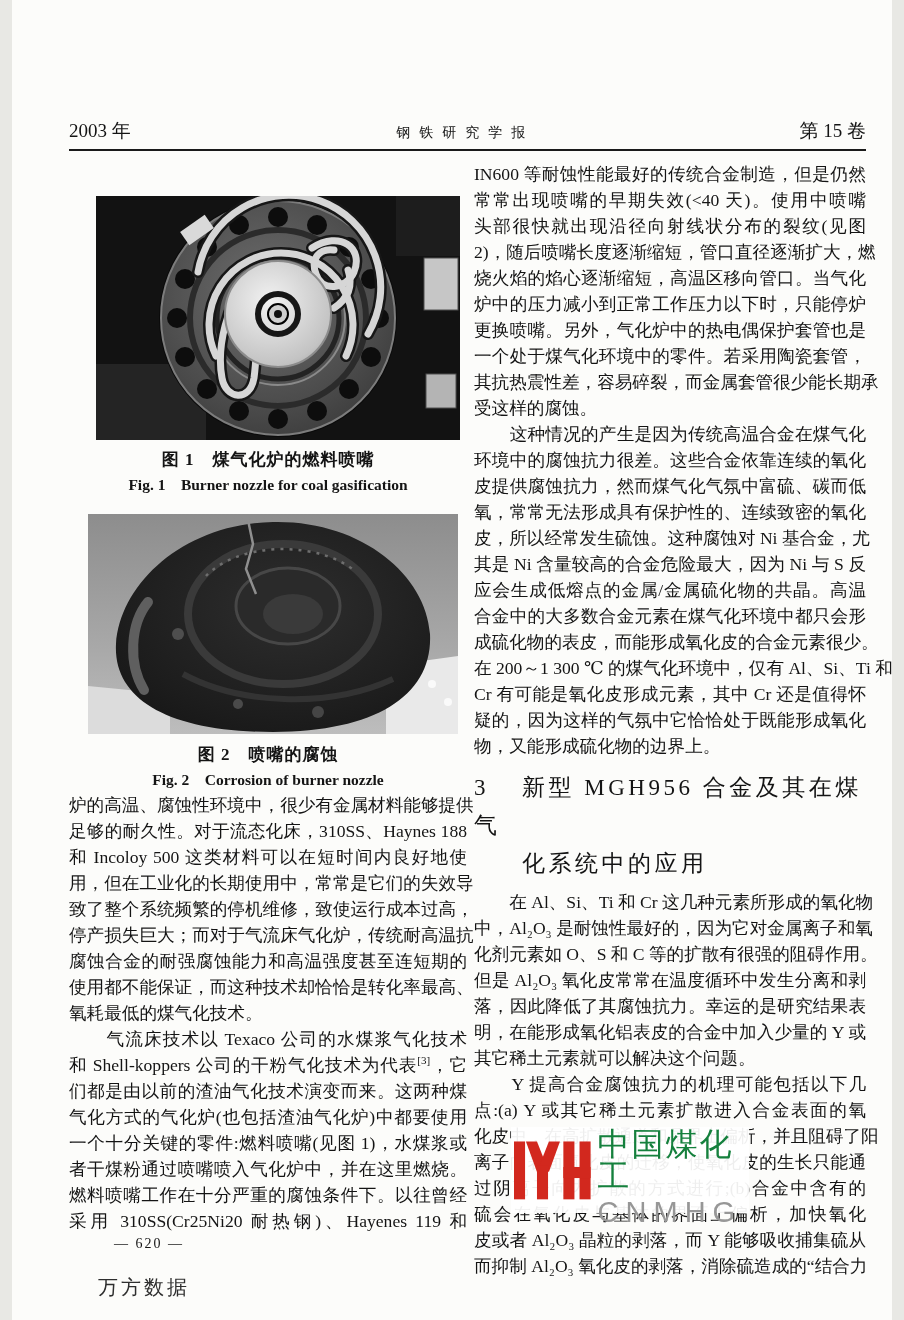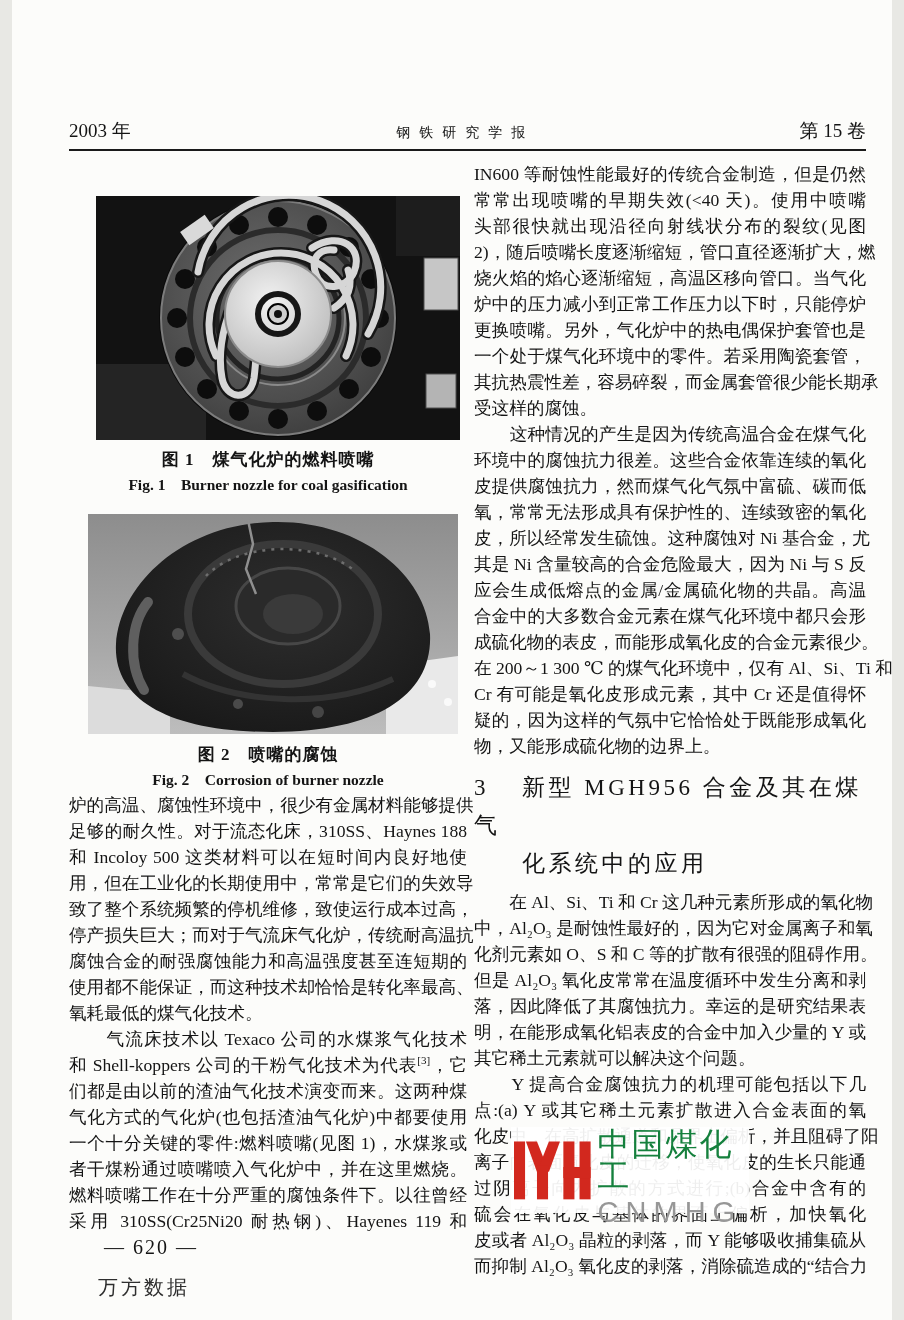--- a/index.html
+++ b/index.html
@@ -22,21 +22,21 @@
   
   .sec-head{margin:10px 0 6px 0;font-size:23px;line-height:38px;letter-spacing:3.5px;}
   .sec-head .h-num{display:inline-block;width:48px;letter-spacing:0;}
   .sec-head .h-l2{padding-left:48px;font-family:Liberation Serif, serif;}
   
   .photo{position:absolute;display:block;}
   .caption{position:absolute;left:57px;width:398px;text-align:center;}
   .cap-cn{font-size:17px;font-weight:bold;letter-spacing:1px;line-height:26px;}
   .cap-en{font-size:15.5px;font-weight:bold;line-height:24px;}
   
-  .page-number{position:absolute;left:92px;top:1236px;font-size:20px;letter-spacing:2px;}
+  .page-number{position:absolute;left:102px;top:1236px;font-size:14px;letter-spacing:2px;}
   .wanfang{position:absolutely;position:absolute;left:86px;top:1274px;font-size:20px;letter-spacing:3px;color:#2e2e2e;font-family:"Liberation Sans","DejaVu Sans",sans-serif;}
   
   .wm{position:absolute;left:499px;top:1127px;width:238px;height:86px;
       background:rgba(255,255,255,0.93);display:flex;gap:7px;padding:1px 0 0 3px;box-sizing:border-box;}
   .wm-right{display:flex;flex-direction:column;justify-content:flex-start;}
   .wm-cn{font-size:32px;line-height:32px;color:#15803d;letter-spacing:2px;}
   .wm-underline{height:3px;background:#d2281e;margin:3px 0 4px 0;}
   .wm-en{font-size:29px;line-height:26px;color:#979797;letter-spacing:7px;font-family:"Liberation Sans","DejaVu Sans",sans-serif;}
 </style>
 </head>

